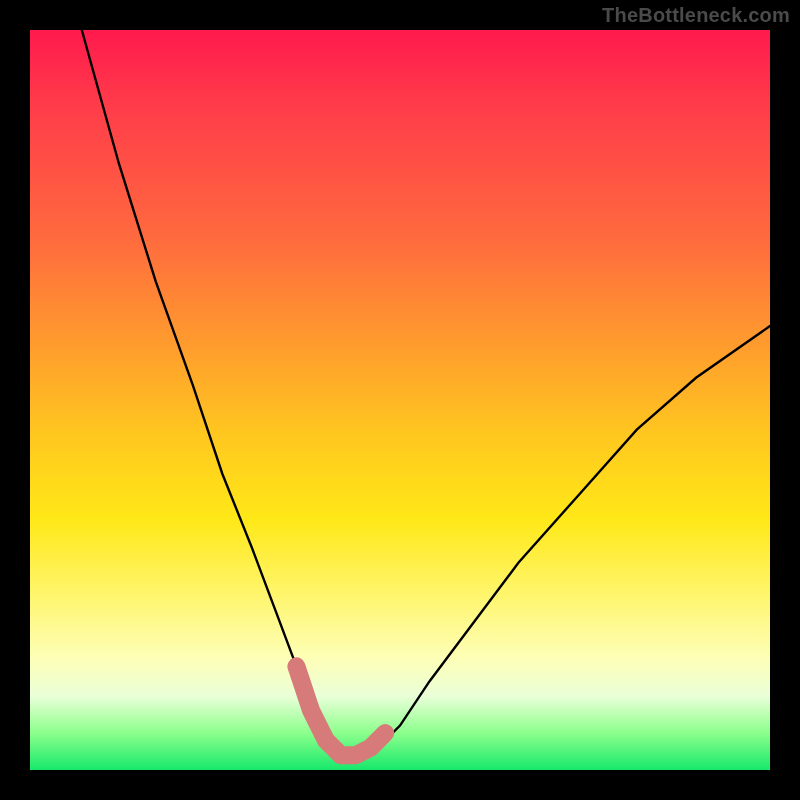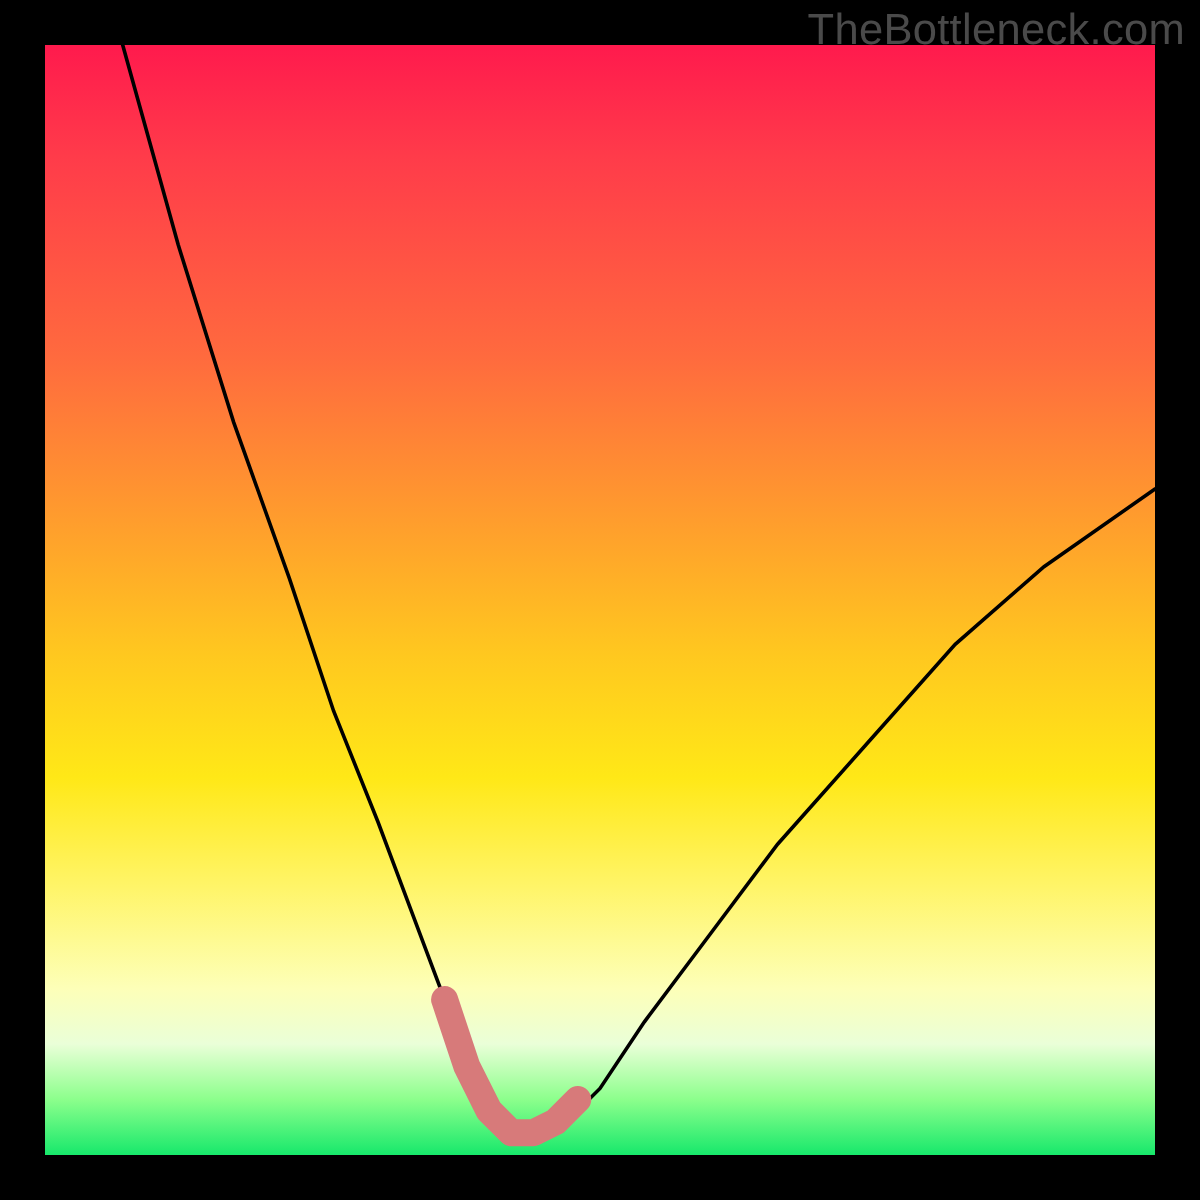--- a/index.html
+++ b/index.html
@@ -38,22 +38,22 @@
       #eaffd8 90%,
       #8cff8c 95%,
       #17e86b 100%
     );
   }
   .watermark {
     position: absolute;
     top: 4px;
     right: 10px;
     color: #4a4a4a;
-    font-size: 29px;
-    font-weight: 400;
+    font-size: 20px;
+    font-weight: 700;
     letter-spacing: 0.2px;
     user-select: none;
   }
   svg.curve {
     position: absolute;
     left: 0;
     top: 0;
     width: 740px;
     height: 740px;
     overflow: visible;

